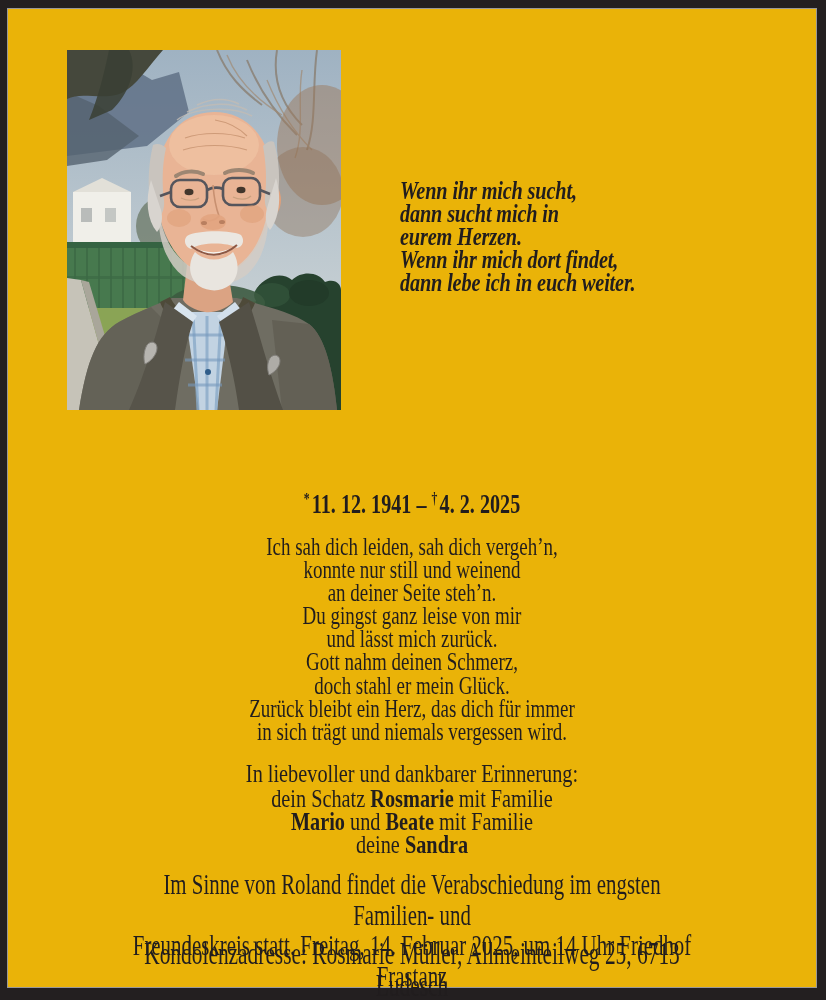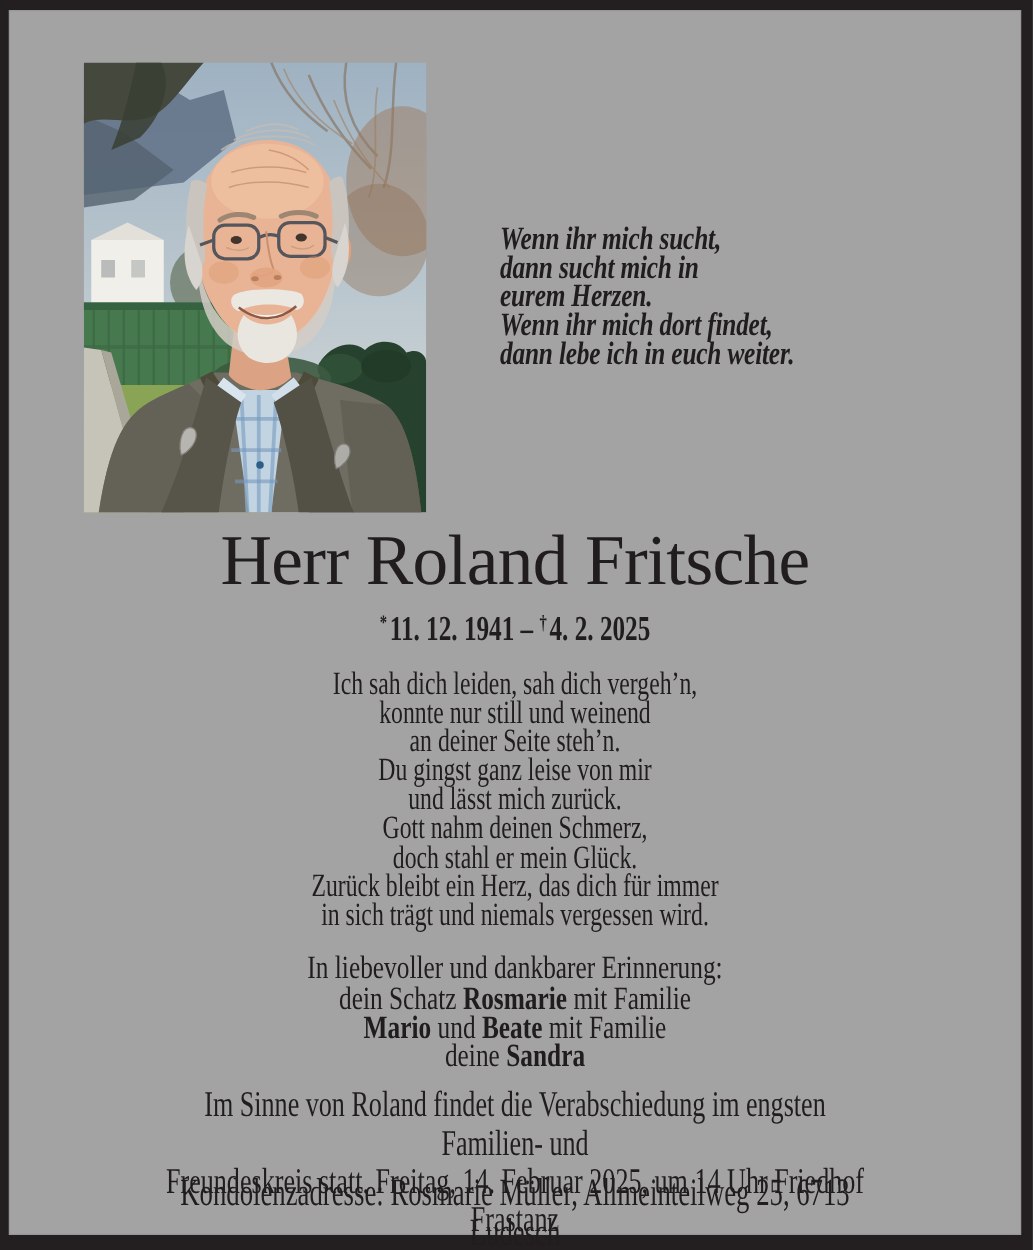--- a/index.html
+++ b/index.html
@@ -1,18 +1,18 @@
 <!DOCTYPE html>
 <html><head>
 <meta charset="utf-8">
 <style>
   html,body{margin:0;padding:0;background:#231f20;}
   .page{position:relative;width:826px;height:1000px;background:#231f20;overflow:hidden;
         font-family:"Liberation Serif","DejaVu Serif",serif;color:#211d1e;}
-  .card{position:absolute;left:8px;top:9px;width:808px;height:978px;background:#a3a3a3;
+  .card{position:absolute;left:8px;top:9px;width:808px;height:978px;background:#eab308;
         box-shadow:0 0 0 1px #9a9896;}
   .abs{position:absolute;}
   .centered{left:0;width:808px;text-align:center;}
   .cond{transform:scaleX(0.73);transform-origin:center top;}
   .cond78{transform:scaleX(0.78);transform-origin:center top;}
   .photo{left:59px;top:41px;width:274px;height:360px;}
   .photo svg{display:block;width:274px;height:360px;}
   .quote{left:392px;top:170px;width:330px;font-size:26px;line-height:23px;font-style:italic;
          font-weight:600;transform:scaleX(0.78);transform-origin:left top;letter-spacing:-0.2px;}
   .title{top:409px;font-size:57px;line-height:62px;font-weight:400;letter-spacing:-0.5px;}
@@ -169,21 +169,20 @@
     </div>
 
     <div class="abs quote">
       <div>Wenn ihr mich sucht,</div>
       <div>dann sucht mich in</div>
       <div>eurem Herzen.</div>
       <div>Wenn ihr mich dort findet,</div>
       <div>dann lebe ich in euch weiter.</div>
     </div>
 
-    <div class="abs centered title">Herr Roland Fritsche</div>
 
     <div class="abs centered dates"><sup>*</sup><span>11. 12. 1941</span><span> – </span><sup>†</sup><span>4. 2. 2025</span></div>
 
     <div class="abs centered cond poem">
       <div>Ich sah dich leiden, sah dich vergeh’n,</div>
       <div>konnte nur still und weinend</div>
       <div>an deiner Seite steh’n.</div>
       <div>Du gingst ganz leise von mir</div>
       <div>und lässt mich zurück.</div>
       <div>Gott nahm deinen Schmerz,</div>

